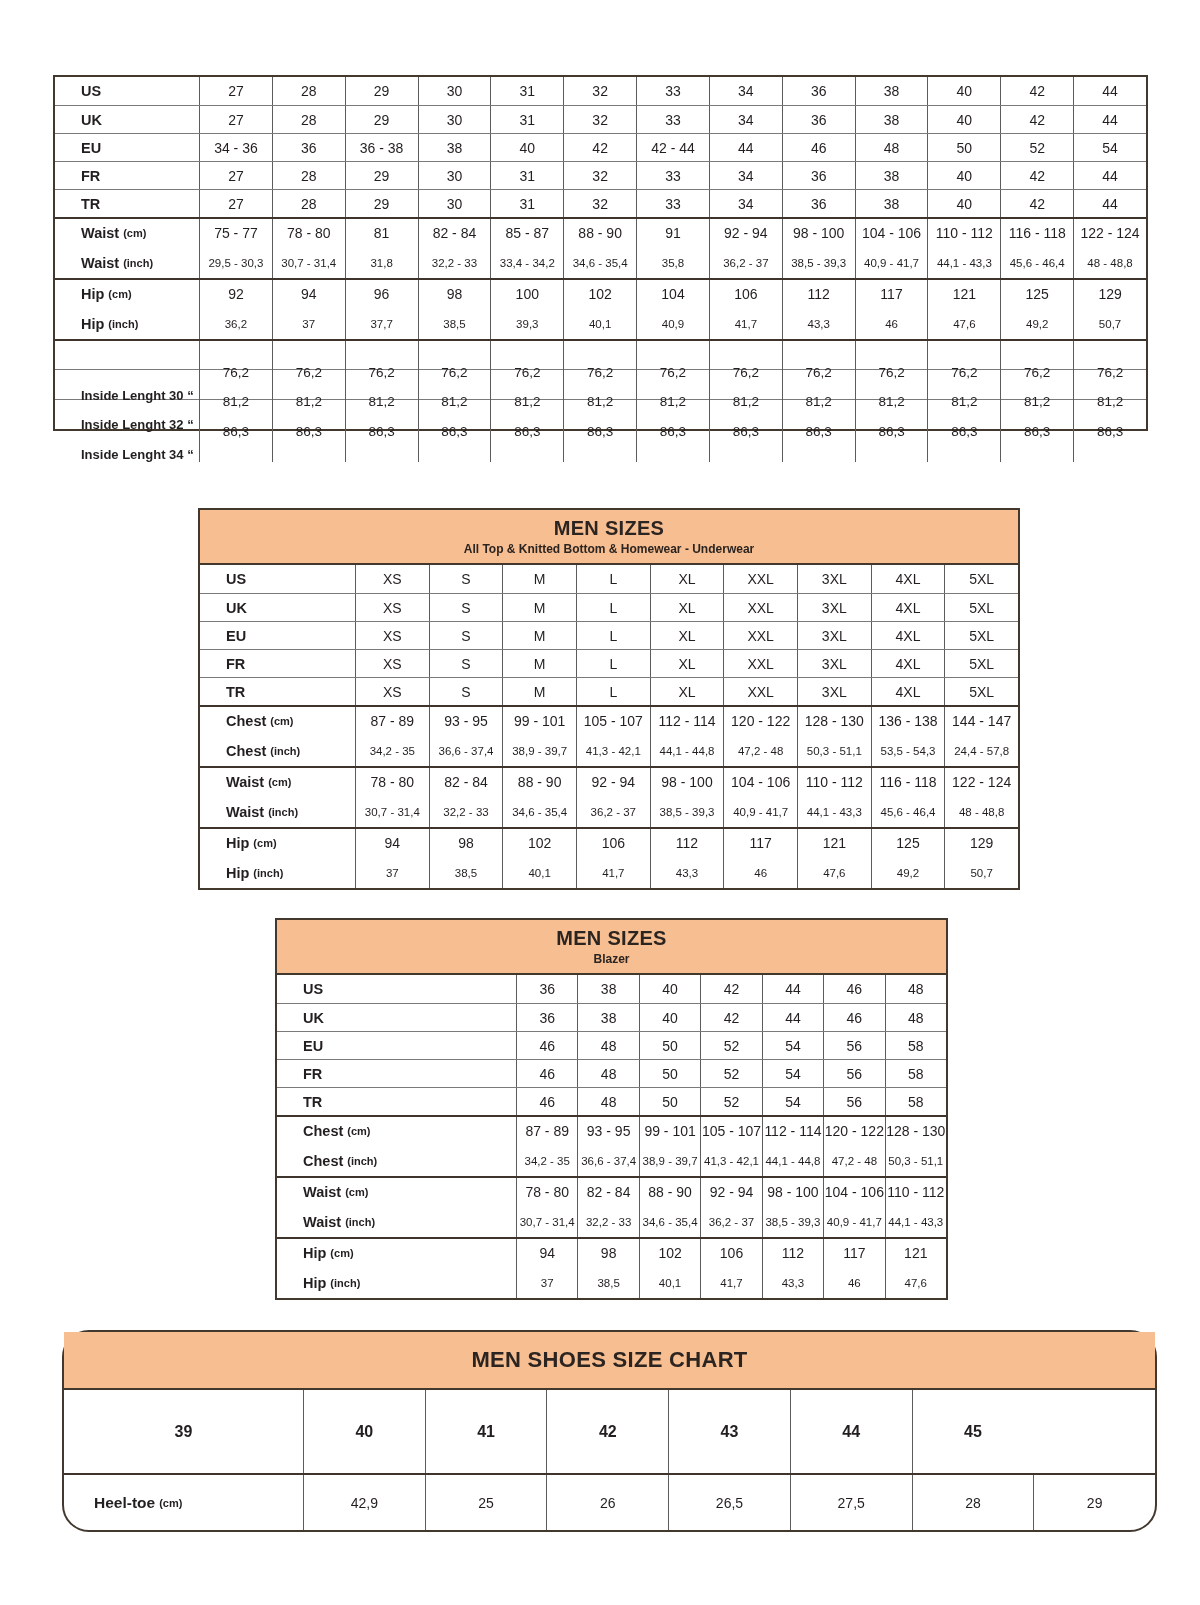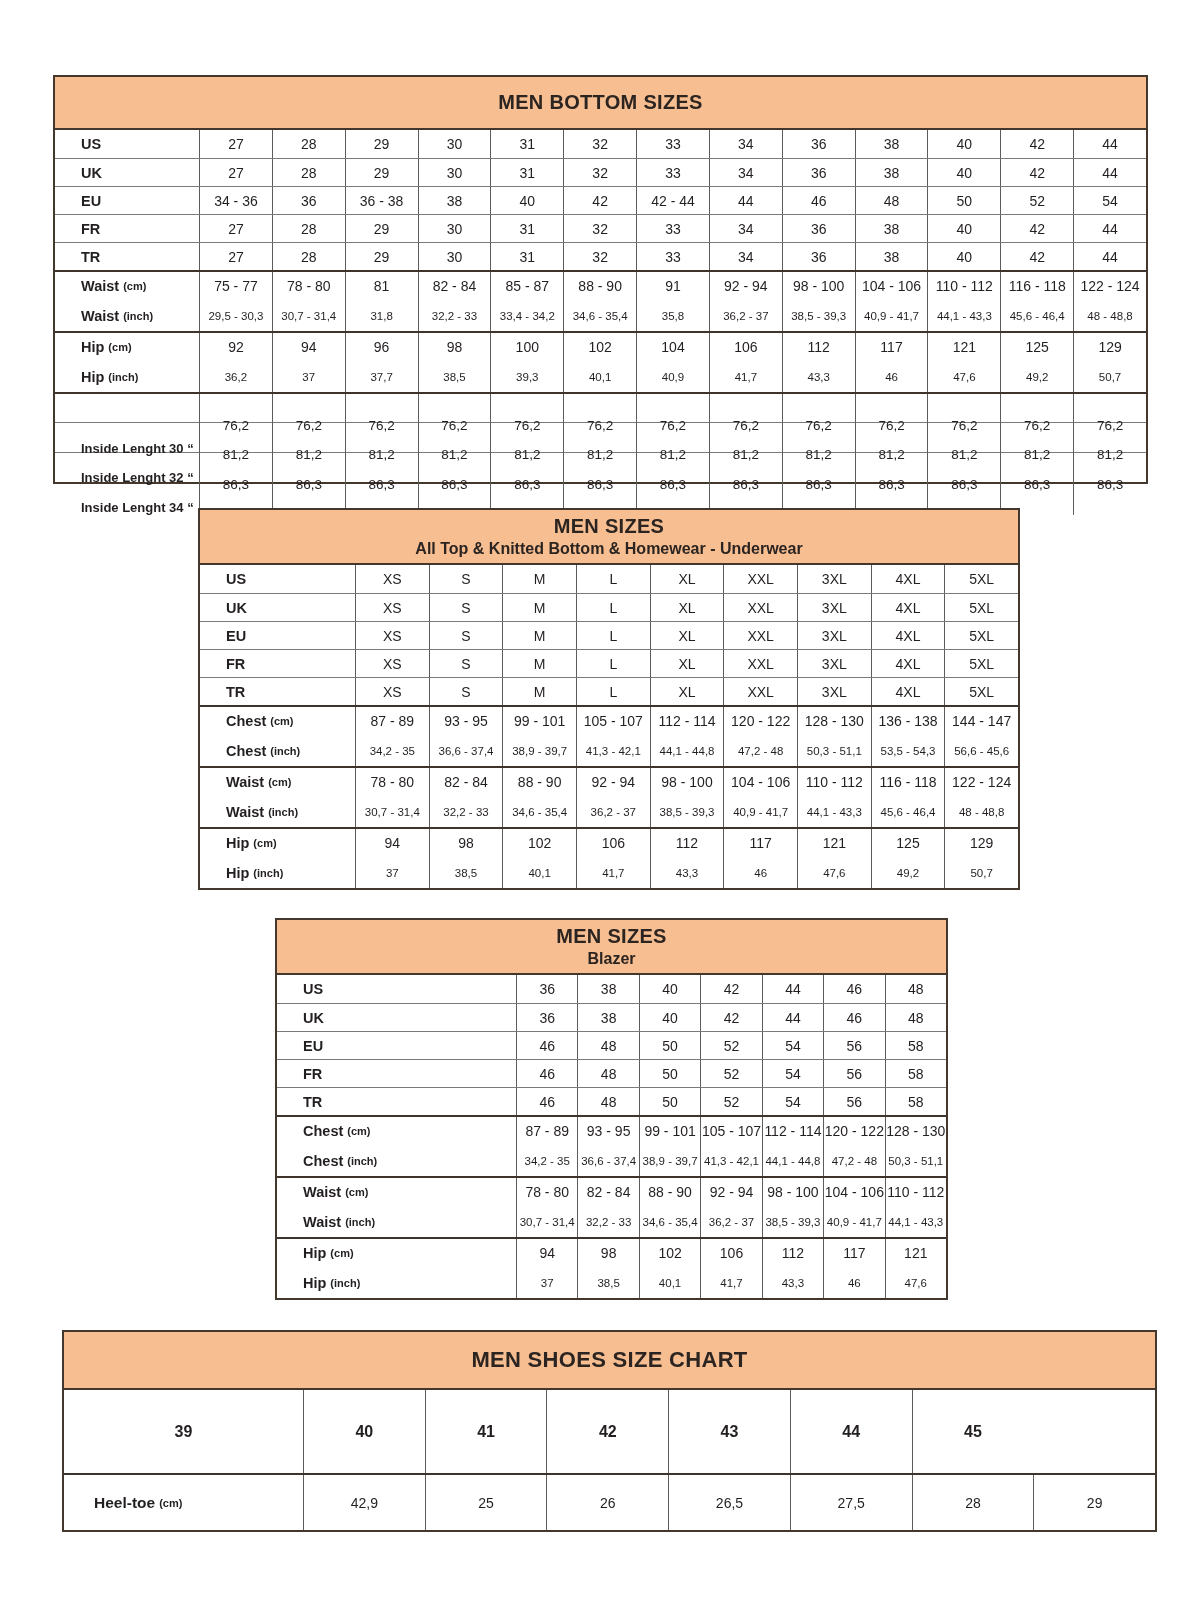--- a/index.html
+++ b/index.html
@@ -11,21 +11,21 @@
   .sizetable{
     position:absolute;border:2px solid #43382E;background:#ffffff;
   }
   .band{
     background:#F7BE92;border-bottom:2px solid #43382E;
     display:flex;flex-direction:column;align-items:center;justify-content:center;
     text-align:center;
   }
   .band .title{font-weight:700;font-size:20px;letter-spacing:.3px;color:#2B2420;}
   .t4 .band .title{font-size:22px;}
-  .band .subtitle{font-weight:700;font-size:16px;margin-top:2px;color:#2B2420;}
+  .band .subtitle{font-weight:700;font-size:12px;margin-top:2px;color:#2B2420;}
   .t1 .band{height:53px;}
   .t2 .band,.t3 .band{height:55px;}
   .t4 .band{height:58px;}
 
   .trow{
     display:grid;
     grid-template-columns:var(--labelw) repeat(var(--cols),1fr);
     align-items:stretch;
   }
   .sep-thin{border-top:1px solid #7a7a7a;}
@@ -53,23 +53,20 @@
   .k-il .labelc{font-size:13px;margin-top:47px;}
   .k-shoe .val{font-size:16px;font-weight:700;}
   .k-heel .val{font-size:14px;}
 </style>
 </head>
 <body>
 
 <div class="page">
 
   <section class="sizetable t1" style="left:53px;top:75px;width:1095px;">
-    <header class="band">
-      <div class="title">MEN BOTTOM SIZES</div>
-    </header>
     <div class="grid" style="--labelw:144px;--cols:13;">
         <div class="trow k-size">
           <div class="cell labelc">
             <span>US</span>
           </div>
           <div class="cell val">27</div>
           <div class="cell val">28</div>
           <div class="cell val">29</div>
           <div class="cell val">30</div>
           <div class="cell val">31</div>
@@ -384,21 +381,21 @@
             <span class="lsmall">(inch)</span>
           </div>
           <div class="cell val">34,2 - 35</div>
           <div class="cell val">36,6 - 37,4</div>
           <div class="cell val">38,9 - 39,7</div>
           <div class="cell val">41,3 - 42,1</div>
           <div class="cell val">44,1 - 44,8</div>
           <div class="cell val">47,2 - 48</div>
           <div class="cell val">50,3 - 51,1</div>
           <div class="cell val">53,5 - 54,3</div>
-          <div class="cell val">56,6 - 45,6</div>
+          <div class="cell val">24,4 - 57,8</div>
         </div>
         <div class="trow k-cm sep-thick">
           <div class="cell labelc">
             <span>Waist</span>
             <span class="lsmall">(cm)</span>
           </div>
           <div class="cell val">78 - 80</div>
           <div class="cell val">82 - 84</div>
           <div class="cell val">88 - 90</div>
           <div class="cell val">92 - 94</div>
@@ -596,21 +593,21 @@
           <div class="cell val">38,5</div>
           <div class="cell val">40,1</div>
           <div class="cell val">41,7</div>
           <div class="cell val">43,3</div>
           <div class="cell val">46</div>
           <div class="cell val">47,6</div>
         </div>
       </div>
   </section>
 
-  <section class="sizetable t4" style="left:62px;top:1330px;width:1095px;">
+  <section class="sizetable t4" style="left:62px;top:1330px;width:1095px;border-radius:27px;">
     <header class="band">
       <div class="title">MEN SHOES SIZE CHART</div>
     </header>
     <div class="grid" style="--labelw:239px;--cols:7;">
         <div class="trow k-shoe">
           <div class="cell val">39</div>
           <div class="cell val">40</div>
           <div class="cell val">41</div>
           <div class="cell val">42</div>
           <div class="cell val">43</div>

